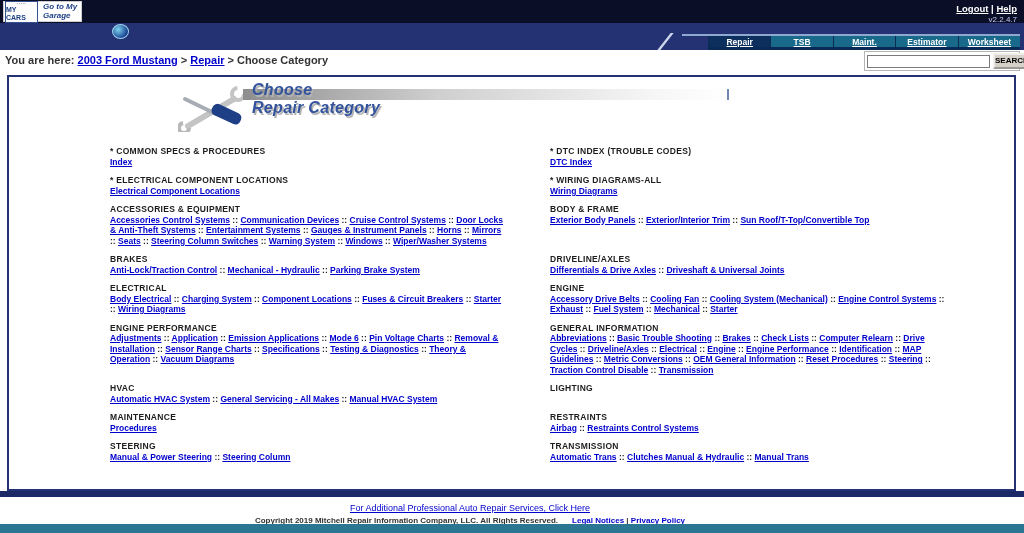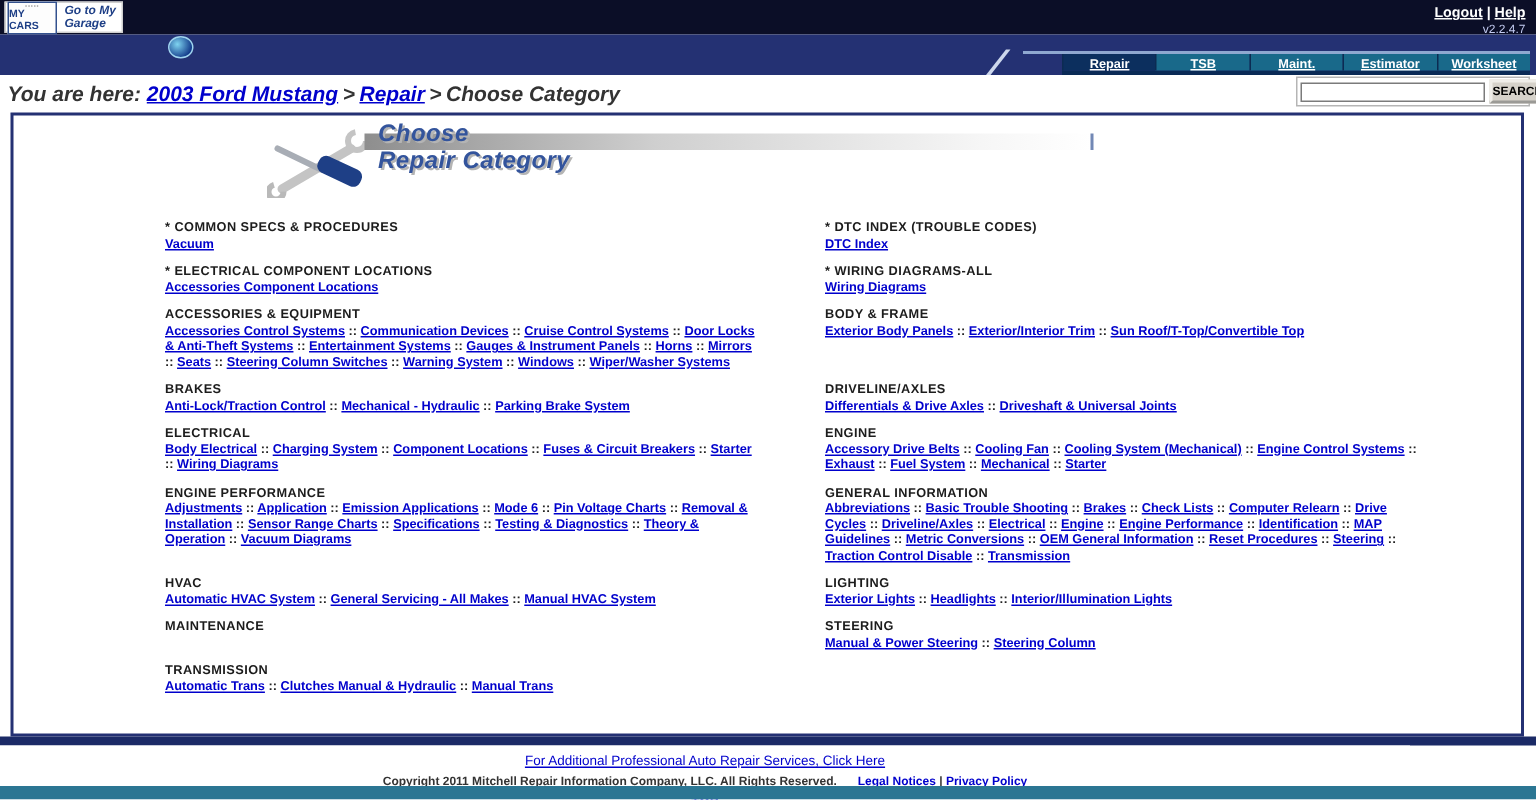--- a/index.html
+++ b/index.html
@@ -32,21 +32,21 @@
   .tabs-zone { position:absolute; right:4px; bottom:0; width:312px; height:14px; }
   .tabs-topline { position:absolute; left:-26px; top:-2px; width:338px; height:2px; background:#8fa8d0; }
   .diag-stripe { position:absolute; left:-44px; top:-3px; width:3px; height:17px; background:#cdd7ec; transform:skewX(-38deg); }
   .tabs { display:flex; height:11px; }
   .tab { flex:1; background:#19698a; border-left:1px solid #0c2b52; color:#fff; font-size:8.5px; font-weight:bold; text-decoration:underline; display:flex; align-items:center; justify-content:center; cursor:pointer; white-space:nowrap; }
   .tab.active { background:#0c2f5e; }
   .tabs-understrip { height:3px; background:#0a2a56; }
 
   
   .crumb-row { position:absolute; left:0; top:50px; width:1024px; height:25px; background:#fff; }
-  .breadcrumb { position:absolute; left:5px; top:4px; font-size:14px; font-weight:bold; color:#333;font-style:italic; }
+  .breadcrumb { position:absolute; left:5px; top:4px; font-size:11px; font-weight:bold; color:#333; }
   .breadcrumb a { color:#0000cc; text-decoration:underline; }
   .crumb-sep { color:#333; padding:0 3px; }
   .search-box { position:absolute; right:4px; top:1px; width:156px; height:20px; border:1px solid #b5b5b5; background:#fff; display:flex; align-items:center; padding:0 2px; gap:3px; }
   .search-input { flex:1; height:13px; border:1px solid #7b7b7b; font-size:9px; padding:0 2px; font-family:"Liberation Sans",sans-serif; }
   .search-btn { width:42px; height:16px; background:#d6d2ca; border:2px outset #efede8; font-size:8px; font-weight:bold; color:#000; cursor:pointer; font-family:"Liberation Sans",sans-serif; line-height:8px; }
 
   
   .panel { position:absolute; left:7px; top:75px; width:1009px; height:416px; border:2px solid #243173; background:#fff; overflow:hidden; }
   .banner { position:absolute; left:12px; top:0; width:100%; height:62px; }
   .tools { position:absolute; left:157px; top:7px; }
@@ -140,29 +140,29 @@
       <path d="M7 15 L36 29" stroke="#a8adb5" stroke-width="4" stroke-linecap="round"></path>
       <rect x="33" y="24" width="31" height="12" rx="5" fill="#1e3f86" transform="rotate(25 48 30)"></rect>
     </svg>
     <div class="band"></div>
     <div class="banner-title t1">Choose</div>
     <div class="banner-title t2">Repair Category</div>
   </div>
   <div class="cat-grid">
       <div class="cat-cell">
         <div class="cat-title">* COMMON SPECS &amp; PROCEDURES</div>
-        <div class="cat-links"><a class="cat-link">Vacuum</a></div>
+        <div class="cat-links"><a class="cat-link">Index</a></div>
       </div>
       <div class="cat-cell">
         <div class="cat-title">* DTC INDEX (TROUBLE CODES)</div>
         <div class="cat-links"><a class="cat-link">DTC Index</a></div>
       </div>
       <div class="cat-cell">
         <div class="cat-title">* ELECTRICAL COMPONENT LOCATIONS</div>
-        <div class="cat-links"><a class="cat-link">Accessories Component Locations</a></div>
+        <div class="cat-links"><a class="cat-link">Electrical Component Locations</a></div>
       </div>
       <div class="cat-cell">
         <div class="cat-title">* WIRING DIAGRAMS-ALL</div>
         <div class="cat-links"><a class="cat-link">Wiring Diagrams</a></div>
       </div>
       <div class="cat-cell">
         <div class="cat-title">ACCESSORIES &amp; EQUIPMENT</div>
         <div class="cat-links"><a class="cat-link">Accessories Control Systems</a><span class="sep"> :: </span><a class="cat-link">Communication Devices</a><span class="sep"> :: </span><a class="cat-link">Cruise Control Systems</a><span class="sep"> :: </span><a class="cat-link">Door Locks &amp; Anti-Theft Systems</a><span class="sep"> :: </span><a class="cat-link">Entertainment Systems</a><span class="sep"> :: </span><a class="cat-link">Gauges &amp; Instrument Panels</a><span class="sep"> :: </span><a class="cat-link">Horns</a><span class="sep"> :: </span><a class="cat-link">Mirrors</a><span class="sep"> :: </span><a class="cat-link">Seats</a><span class="sep"> :: </span><a class="cat-link">Steering Column Switches</a><span class="sep"> :: </span><a class="cat-link">Warning System</a><span class="sep"> :: </span><a class="cat-link">Windows</a><span class="sep"> :: </span><a class="cat-link">Wiper/Washer Systems</a></div>
       </div>
       <div class="cat-cell">
@@ -192,40 +192,44 @@
       <div class="cat-cell">
         <div class="cat-title">GENERAL INFORMATION</div>
         <div class="cat-links"><a class="cat-link">Abbreviations</a><span class="sep"> :: </span><a class="cat-link">Basic Trouble Shooting</a><span class="sep"> :: </span><a class="cat-link">Brakes</a><span class="sep"> :: </span><a class="cat-link">Check Lists</a><span class="sep"> :: </span><a class="cat-link">Computer Relearn</a><span class="sep"> :: </span><a class="cat-link">Drive Cycles</a><span class="sep"> :: </span><a class="cat-link">Driveline/Axles</a><span class="sep"> :: </span><a class="cat-link">Electrical</a><span class="sep"> :: </span><a class="cat-link">Engine</a><span class="sep"> :: </span><a class="cat-link">Engine Performance</a><span class="sep"> :: </span><a class="cat-link">Identification</a><span class="sep"> :: </span><a class="cat-link">MAP Guidelines</a><span class="sep"> :: </span><a class="cat-link">Metric Conversions</a><span class="sep"> :: </span><a class="cat-link">OEM General Information</a><span class="sep"> :: </span><a class="cat-link">Reset Procedures</a><span class="sep"> :: </span><a class="cat-link">Steering</a><span class="sep"> :: </span><a class="cat-link">Traction Control Disable</a><span class="sep"> :: </span><a class="cat-link">Transmission</a></div>
       </div>
       <div class="cat-cell">
         <div class="cat-title">HVAC</div>
         <div class="cat-links"><a class="cat-link">Automatic HVAC System</a><span class="sep"> :: </span><a class="cat-link">General Servicing - All Makes</a><span class="sep"> :: </span><a class="cat-link">Manual HVAC System</a></div>
       </div>
       <div class="cat-cell">
         <div class="cat-title">LIGHTING</div>
-        <div class="cat-links"><a class="cat-link">Exterior Lights</a><span class="sep"> :: </span><a class="cat-link">Headlights</a><span class="sep"> :: </span><a class="cat-link">Interior/Illumination Lights</a></div>
       </div>
       <div class="cat-cell">
         <div class="cat-title">MAINTENANCE</div>
+        <div class="cat-links"><a class="cat-link">Procedures</a></div>
+      </div>
+      <div class="cat-cell">
+        <div class="cat-title">RESTRAINTS</div>
+        <div class="cat-links"><a class="cat-link">Airbag</a><span class="sep"> :: </span><a class="cat-link">Restraints Control Systems</a></div>
       </div>
       <div class="cat-cell">
         <div class="cat-title">STEERING</div>
         <div class="cat-links"><a class="cat-link">Manual &amp; Power Steering</a><span class="sep"> :: </span><a class="cat-link">Steering Column</a></div>
       </div>
       <div class="cat-cell">
         <div class="cat-title">TRANSMISSION</div>
         <div class="cat-links"><a class="cat-link">Automatic Trans</a><span class="sep"> :: </span><a class="cat-link">Clutches Manual &amp; Hydraulic</a><span class="sep"> :: </span><a class="cat-link">Manual Trans</a></div>
       </div>
       <div class="cat-cell"></div>
     </div>
 </div>
 
 <div class="footer-bar1"></div>
 <div class="footer">
   <div><a class="footer-link">For Additional Professional Auto Repair Services, Click Here</a></div>
   <div class="copyright-line">
-    <span>Copyright 2011 Mitchell Repair Information Company, LLC.  All Rights Reserved.</span><span class="legal-gap"></span><a>Legal Notices</a>
+    <span>Copyright 2019 Mitchell Repair Information Company, LLC.  All Rights Reserved.</span><span class="legal-gap"></span><a>Legal Notices</a>
     <span>|</span>
     <a>Privacy Policy</a>
   </div>
   <div><a class="top-link"><span>::</span> <span class="top-word">TOP</span> <span>::</span></a></div>
 </div>
 <div class="footer-bar2"></div>
 
 </body></html>

